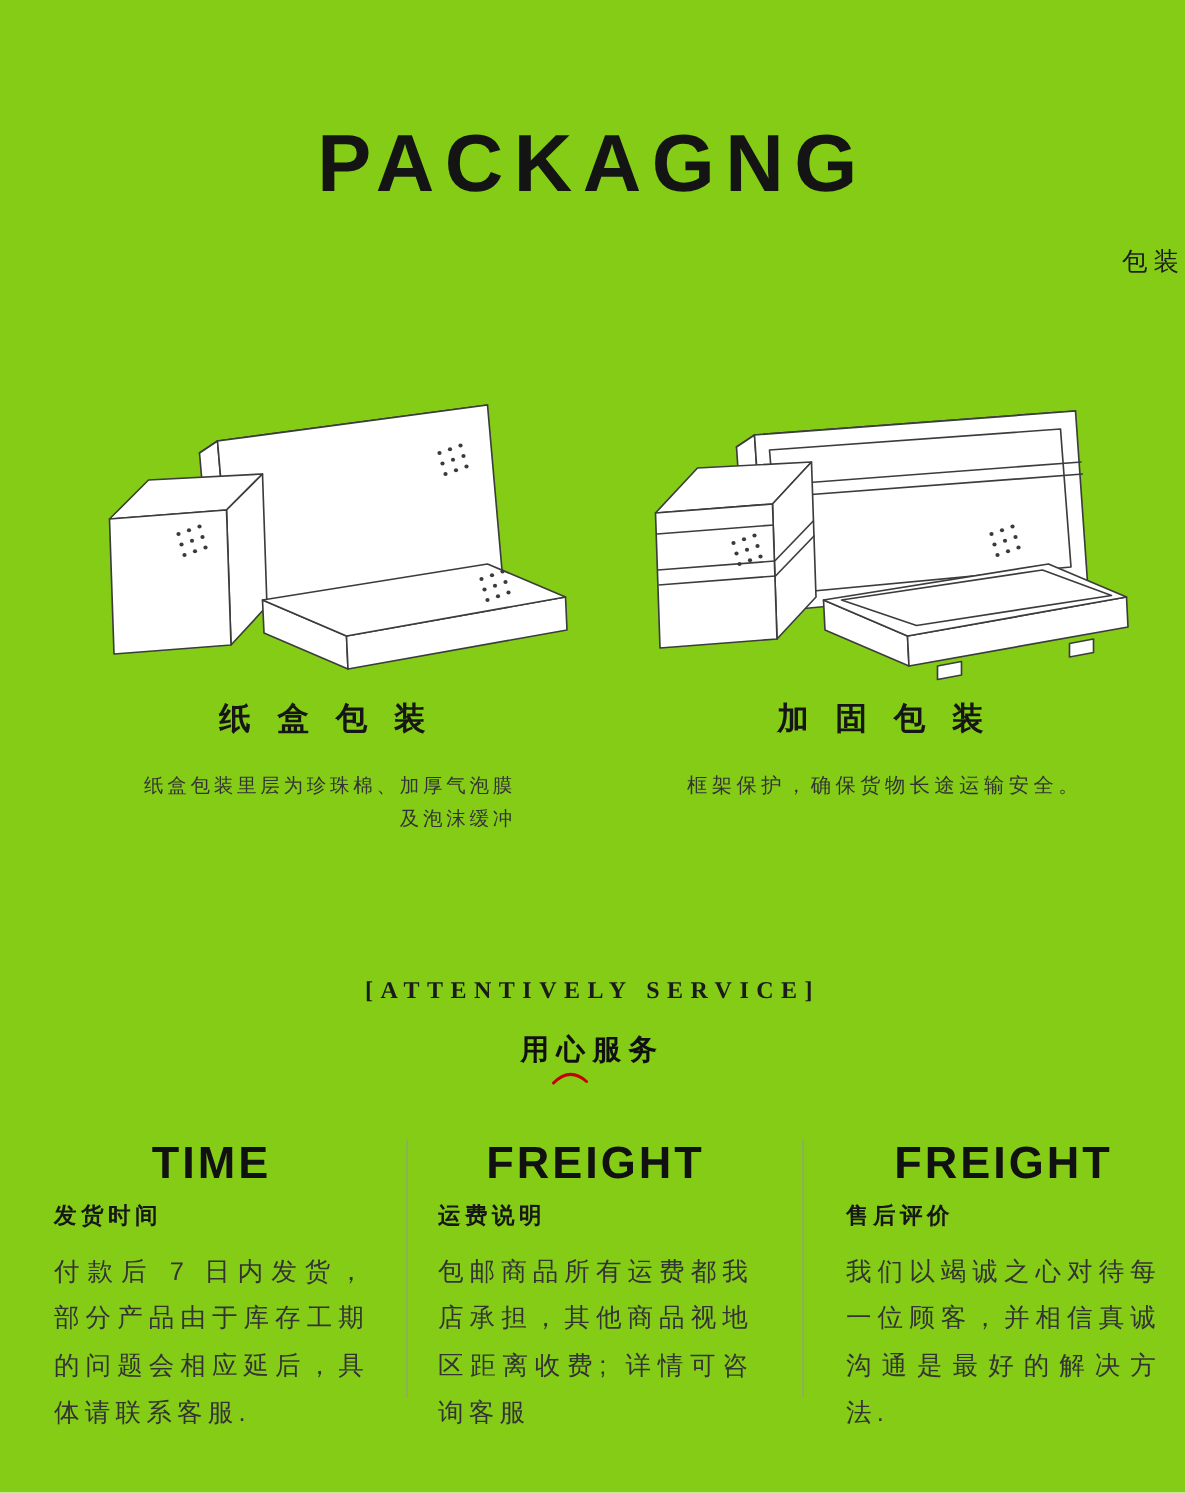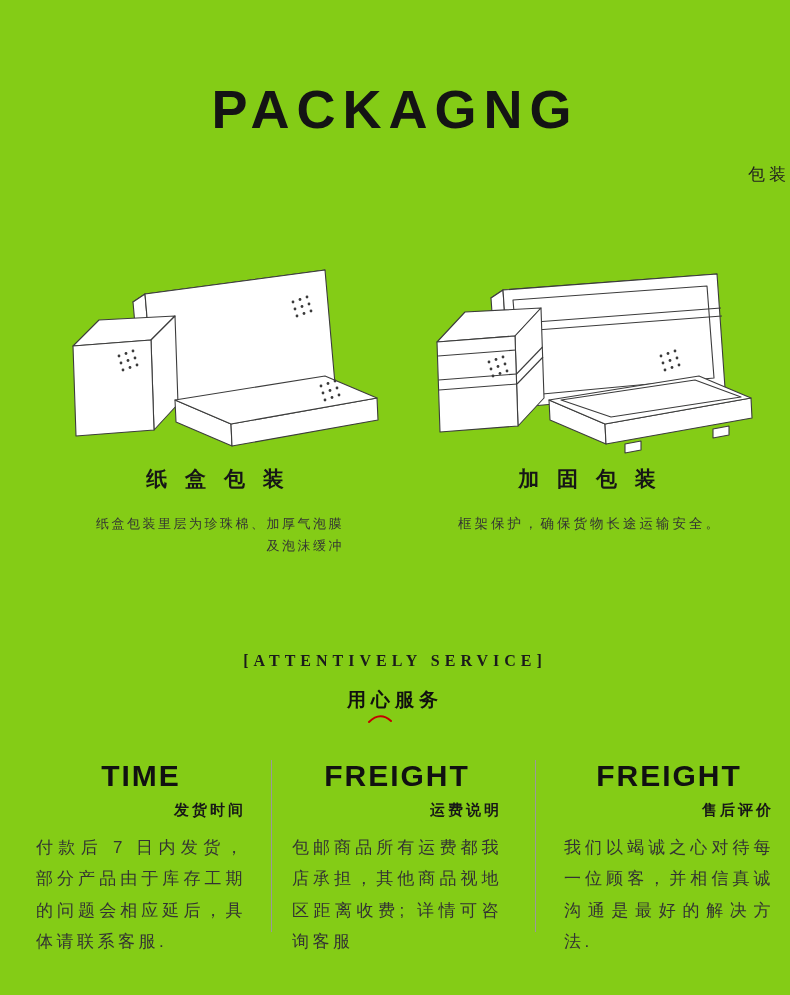--- a/index.html
+++ b/index.html
@@ -41,21 +41,21 @@
   .divider.d2 { left:535px; }
   .col { position:absolute; top:758px; width:210px; }
   .col.c1 { left:36px; }
   .col.c2 { left:292px; }
   .col.c3 { left:564px; }
   .col-title {
     margin:0; text-align:center; font-size:30px; font-weight:bold;
     letter-spacing:2px; color:#111111; line-height:36px;
   }
   .col-sub {
-    margin-top:7px; text-align:right; font-size:15px; font-weight:bold;
+    margin-top:7px; text-align:left; font-size:15px; font-weight:bold;
     letter-spacing:3px; color:#171717;
   }
   .col-body {
     margin-top:12px; font-size:17px; letter-spacing:3.5px; line-height:1.85;
     color:#333; text-align:justify;
   }
   svg .face { fill:#ffffff; stroke:#3c3c3c; stroke-width:1.1; stroke-linejoin:round; }
   svg .frame { fill:none; stroke:#3c3c3c; stroke-width:1.1; stroke-linejoin:round; }
   svg .seam { stroke:#3c3c3c; stroke-width:1.1; fill:none; }
 </style>

